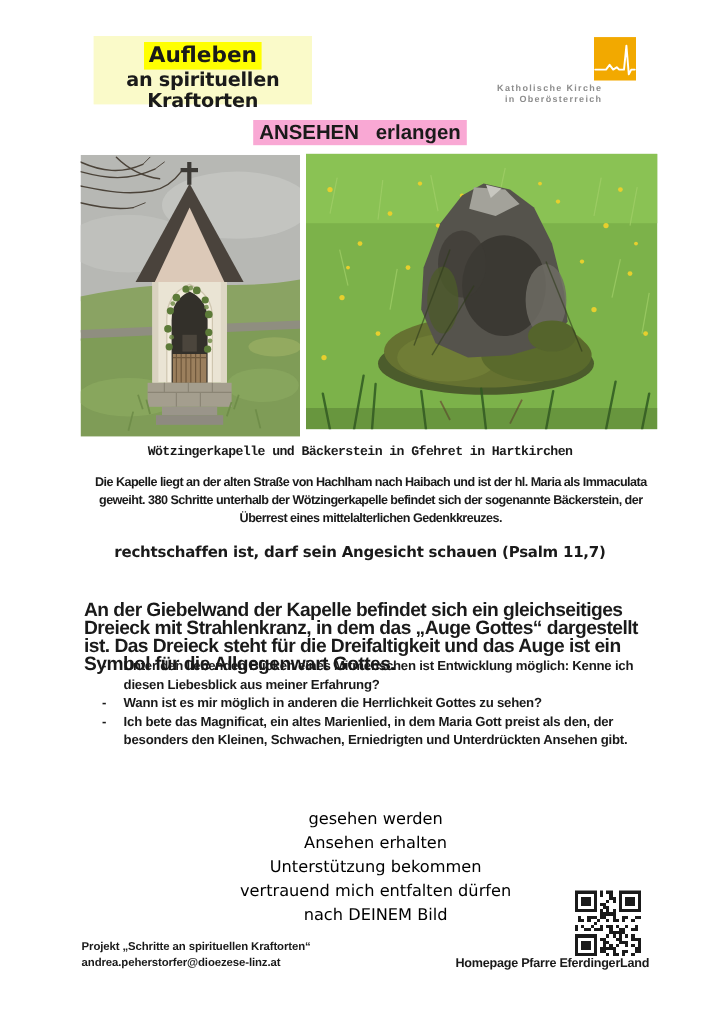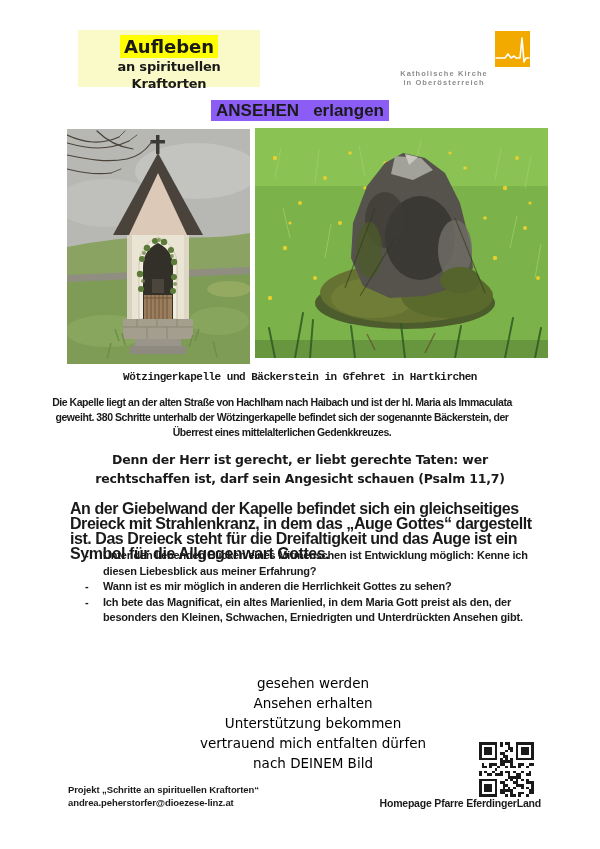--- a/index.html
+++ b/index.html
@@ -4,41 +4,41 @@
 <style>
   html,body{margin:0;padding:0;background:#ffffff;}
   body{font-family:"Liberation Sans", sans-serif;color:#1a1a1a;}
   .page{position:relative;width:600px;height:849px;background:#ffffff;overflow:hidden;}
 
   .comic{font-family:"DejaVu Sans", sans-serif;}
 
   
   .badge{position:absolute;left:78px;top:30px;width:182px;height:57px;background:#fafac9;text-align:center;padding-top:5px;box-sizing:border-box;}
   .badge-title{display:inline-block;background:#ffff00;font-size:18px;font-weight:bold;line-height:23px;padding:0 4px;}
-  .badge-sub{font-size:13px;font-weight:bold;line-height:17px;letter-spacing:-0.2px;}
+  .badge-sub{font-size:16px;font-weight:bold;line-height:17px;letter-spacing:-0.2px;}
 
   
   .logo-square{position:absolute;left:495px;top:31px;width:35px;height:36px;background:#f2a900;}
   .logo-square svg{display:block;width:35px;height:36px;}
-  .logo-text{position:absolute;left:386px;top:70px;width:116px;text-align:center;color:#8d8d8d;font-size:7.5px;font-weight:bold;letter-spacing:1.1px;line-height:8.5px;}
+  .logo-text{position:absolute;left:386px;top:70px;width:116px;text-align:right;color:#8d8d8d;font-size:7.5px;font-weight:bold;letter-spacing:1.1px;line-height:8.5px;}
 
   
   .main-title{position:absolute;left:0;top:100px;width:100%;text-align:center;}
-  .main-title .hl{display:inline-block;background:#8b5cf6;font-size:17px;font-weight:bold;line-height:21px;padding:0 5px;white-space:nowrap;}
+  .main-title .hl{display:inline-block;background:#f9a8d4;font-size:17px;font-weight:bold;line-height:21px;padding:0 5px;white-space:nowrap;}
   .main-title .w2{margin-left:14px;}
 
   
   .photo{position:absolute;overflow:hidden;}
   .photo svg{display:block;width:100%;height:100%;}
   .photo-left{left:67px;top:129px;width:183px;height:235px;}
   .photo-right{left:255px;top:128px;width:293px;height:230px;}
 
   
   .caption{position:absolute;left:0;top:371px;width:100%;text-align:center;font-size:11px;font-weight:bold;letter-spacing:-0.5px;white-space:nowrap;font-family:Liberation Mono, monospace;}
-  .intro{position:absolute;left:47px;top:395px;width:470px;text-align:center;font-size:10.5px;font-weight:bold;letter-spacing:-0.45px;line-height:15px;}
+  .intro{position:absolute;left:74px;top:395px;width:470px;text-align:center;font-size:10.5px;font-weight:bold;letter-spacing:-0.45px;line-height:15px;}
   .quote{position:absolute;left:0;top:451px;width:100%;text-align:center;font-size:12.5px;font-weight:bold;letter-spacing:-0.2px;line-height:18.5px;}
   .quote div{white-space:nowrap;}
   .para2{position:absolute;left:70px;top:501px;width:482px;font-size:16px;font-weight:bold;letter-spacing:-0.45px;line-height:15px;text-align:left;}
 
   
   .bullets{position:absolute;left:84px;top:548px;width:470px;margin:0;padding:0;list-style:none;font-size:11px;font-weight:bold;letter-spacing:-0.2px;line-height:15.5px;}
   .bullets li{position:relative;padding-left:19px;}
   .bullets li::before{content:"-";position:absolute;left:1px;top:0;}
 
   
@@ -239,21 +239,20 @@
       </g>
       <rect x="0" y="212" width="293" height="18" fill="#3c5524" opacity="0.3"></rect>
     </svg>
   </div>
 
   <div class="caption comic">Wötzingerkapelle und Bäckerstein in Gfehret in Hartkirchen</div>
 
   <div class="intro">Die Kapelle liegt an der alten Straße von Hachlham nach Haibach und ist der hl. Maria als Immaculata geweiht. 380 Schritte unterhalb der Wötzingerkapelle befindet sich der sogenannte Bäckerstein, der Überrest eines mittelalterlichen Gedenkkreuzes.</div>
 
   <div class="quote comic">
-    <div>Denn der Herr ist gerecht, er liebt gerechte Taten: wer</div>
     <div>rechtschaffen ist, darf sein Angesicht schauen (Psalm 11,7)</div>
   </div>
 
   <div class="para2">An der Giebelwand der Kapelle befindet sich ein gleichseitiges Dreieck mit Strahlenkranz, in dem das „Auge Gottes“ dargestellt ist. Das Dreieck steht für die Dreifaltigkeit und das Auge ist ein Symbol für die Allgegenwart Gottes.</div>
 
   <ul class="bullets">
     <li>Unter den liebenden Blicken eines Mitmenschen ist Entwicklung möglich: Kenne ich diesen Liebesblick aus meiner Erfahrung?</li>
     <li>Wann ist es mir möglich in anderen die Herrlichkeit Gottes zu sehen?</li>
     <li>Ich bete das Magnificat, ein altes Marienlied, in dem Maria Gott preist als den, der besonders den Kleinen, Schwachen, Erniedrigten und Unterdrückten Ansehen gibt.</li>
   </ul>

